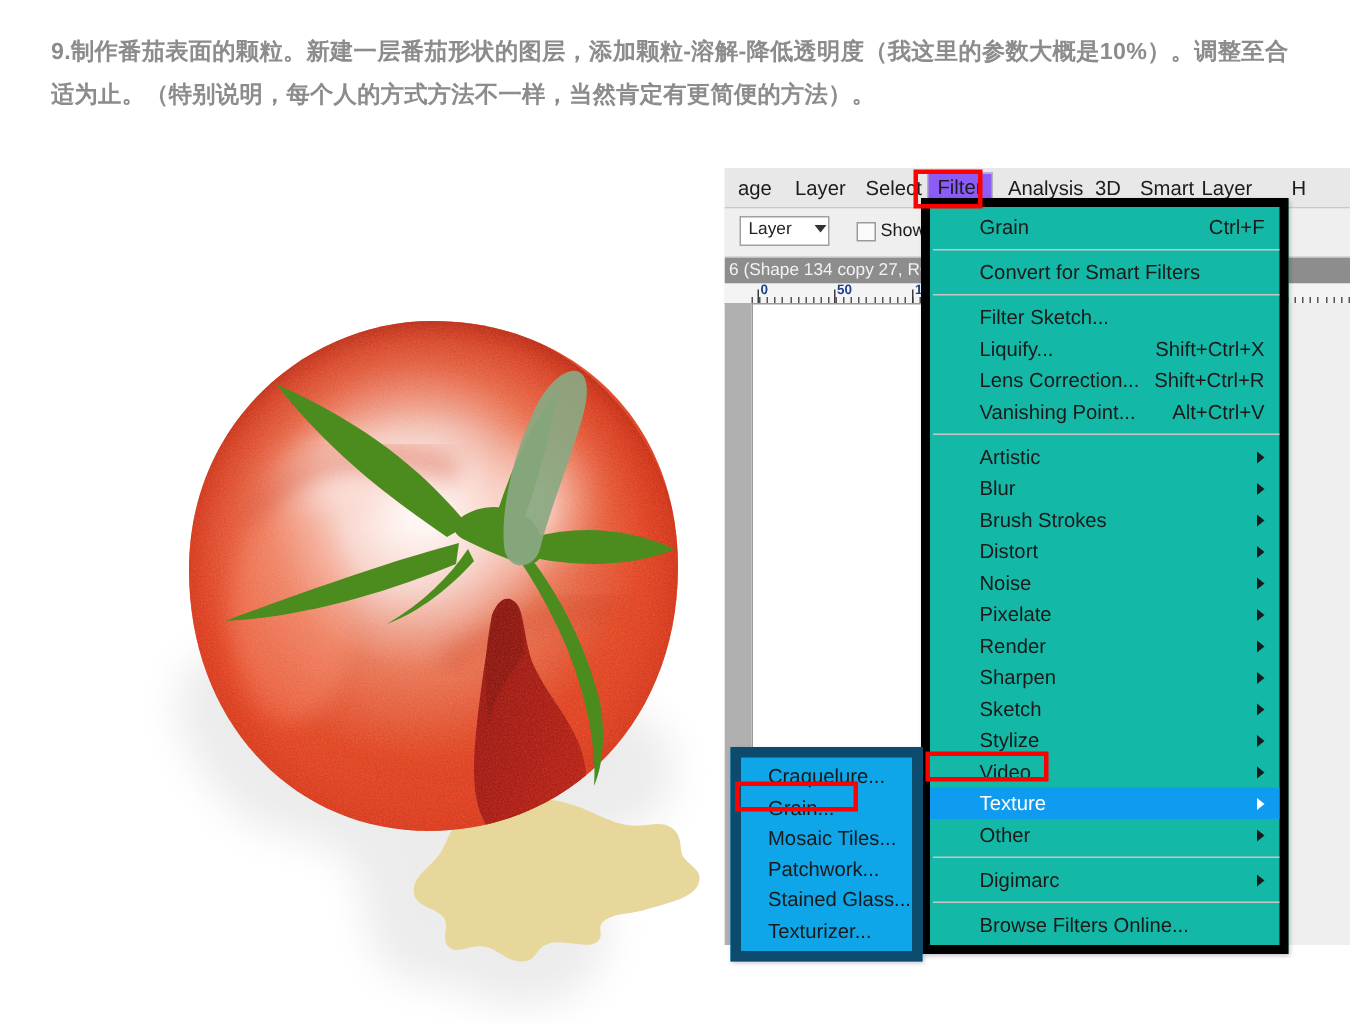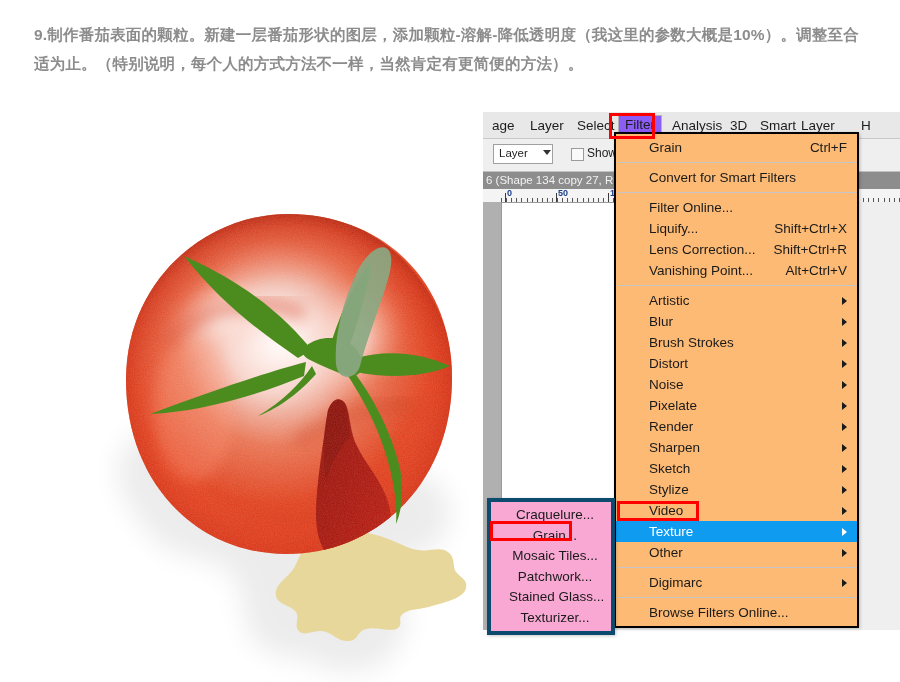--- a/index.html
+++ b/index.html
@@ -147,22 +147,22 @@
     position:absolute; left:142px; top:90px;
     width:275px; height:428px;
     background:#efefef;
   }
 
   
   #filter-menu{
     position:absolute;
     left:614px; top:132px;
     width:245px;
-    background:#fdba74;
-    border:2px solid #000000;
+    background:#14b8a6;
+    border:6px solid #000000;
     box-shadow:1px 1px 3px rgba(0,0,0,0.22);
     padding:3px 0 3px 0;
     box-sizing:border-box;
   }
   .menu-row{
     position:relative;
     height:21px;
     line-height:21px;
     font-size:13.5px;
     color:#1a1a1a;
@@ -192,26 +192,25 @@
     height:1px;
     background:#c6c6c6;
     margin:4px 0 4px 2px;
   }
 
   
   #texture-submenu{
     position:absolute;
     left:487px; top:498px;
     width:128px;
-    background:#f9a8d4;
-    border:4px solid #0c4a6e;
+    background:#0ea5e9;
+    border:7px solid #0c4a6e;
     box-shadow:1px 1px 3px rgba(0,0,0,0.22);
     padding:3px 0 3px 0;
     box-sizing:border-box;
-    text-align:center;
   }
   #texture-submenu .menu-row{
     padding-left:18px;
     height:20.5px;
     line-height:20.5px;
   }
 
   
   .redbox{
     position:absolute;
@@ -502,21 +501,21 @@
   <div id="canvas-left-gutter"></div>
   <div id="canvas-white"></div>
   <div id="canvas-right-gray"></div>
 </div>
 
 <div id="filter-menu">
     <div class="menu-row"><span>Grain</span><span class="accel">Ctrl+F</span></div>
     <div class="menu-sep"></div>
     <div class="menu-row"><span>Convert for Smart Filters</span></div>
     <div class="menu-sep"></div>
-    <div class="menu-row"><span>Filter Online...</span></div>
+    <div class="menu-row"><span>Filter Sketch...</span></div>
     <div class="menu-row"><span>Liquify...</span><span class="accel">Shift+Ctrl+X</span></div>
     <div class="menu-row"><span>Lens Correction...</span><span class="accel">Shift+Ctrl+R</span></div>
     <div class="menu-row"><span>Vanishing Point...</span><span class="accel">Alt+Ctrl+V</span></div>
     <div class="menu-sep"></div>
     <div class="menu-row"><span>Artistic</span><span class="arrow"></span></div>
     <div class="menu-row"><span>Blur</span><span class="arrow"></span></div>
     <div class="menu-row"><span>Brush Strokes</span><span class="arrow"></span></div>
     <div class="menu-row"><span>Distort</span><span class="arrow"></span></div>
     <div class="menu-row"><span>Noise</span><span class="arrow"></span></div>
     <div class="menu-row"><span>Pixelate</span><span class="arrow"></span></div>

